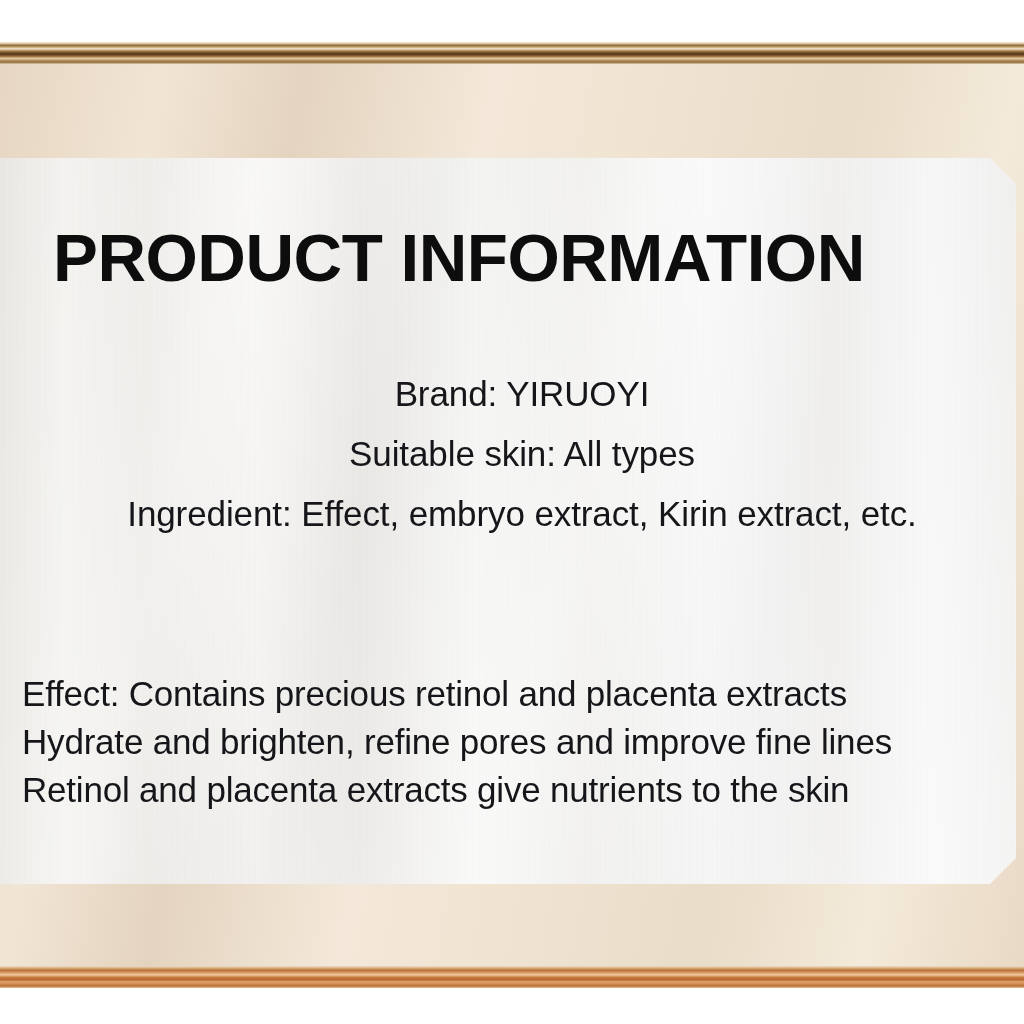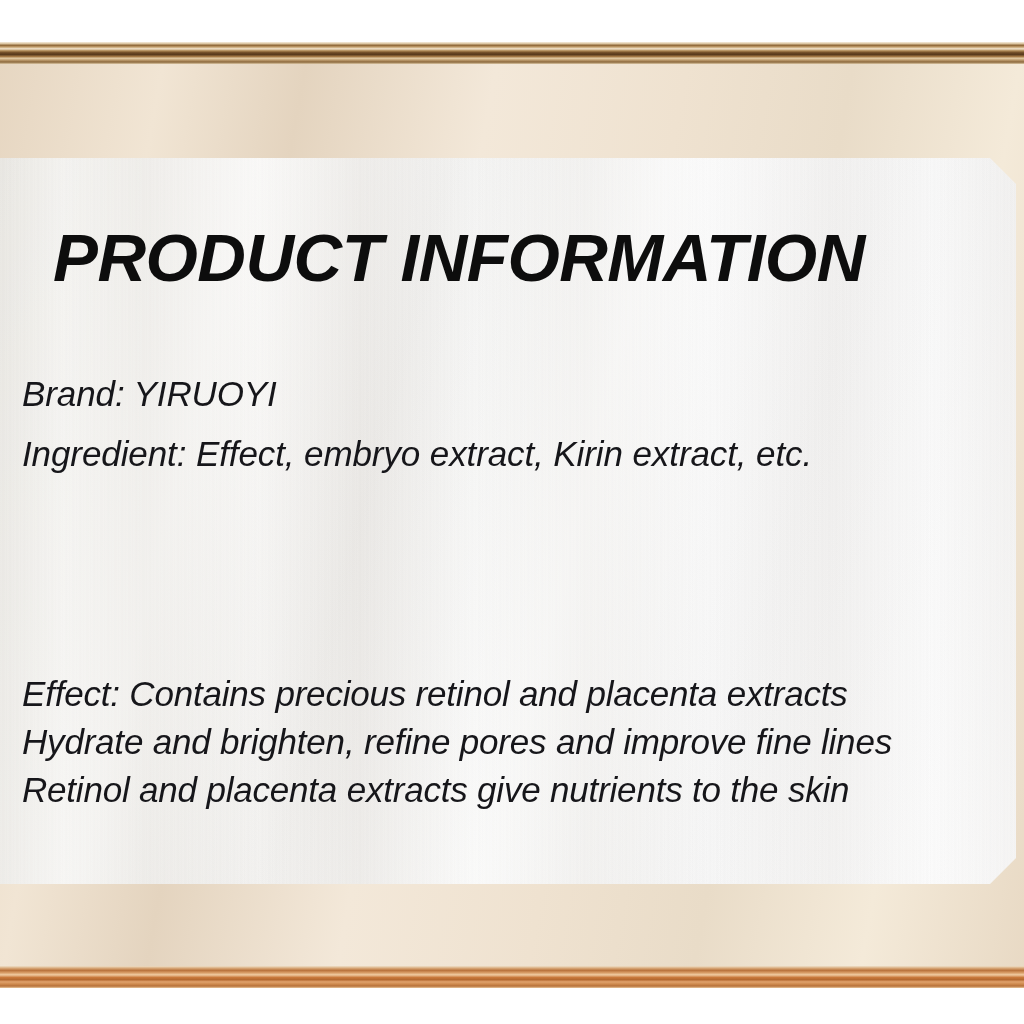--- a/index.html
+++ b/index.html
@@ -9,21 +9,20 @@
     background: #ffffff;
   }
 
   #stage {
     position: relative;
     width: 1024px;
     height: 1024px;
     overflow: hidden;
     background: #ffffff;
     font-family: "Liberation Sans", "DejaVu Sans", sans-serif;
-    font-style: italic;
   }
 
   
   .panel-bg {
     position: absolute;
     left: 0;
     top: 42px;
     width: 1024px;
     height: 946px;
     background:
@@ -194,20 +193,21 @@
     top: 206px;
     width: 1000px;
   }
 
   .spec-line {
     font-size: 35px;
     line-height: 60px;
     color: #16161a;
     white-space: nowrap;
     letter-spacing: -0.1px;
+    text-align: center;
   }
 
   .effect-block {
     position: absolute;
     left: 14px;
     top: 512px;
     width: 1002px;
   }
 
   .effect-line {
@@ -230,20 +230,21 @@
   <div class="card">
     <div class="card-sheen"></div>
   </div>
 
   <div class="card-content" style="top:158px;">
 
     <h1 class="title">PRODUCT INFORMATION</h1>
 
     <div class="spec-list">
       <div class="spec-line">Brand: YIRUOYI</div>
+      <div class="spec-line">Suitable skin: All types</div>
       <div class="spec-line">Ingredient: Effect, embryo extract, Kirin extract, etc.</div>
     </div>
 
     <div class="effect-block">
       <div class="effect-line">Effect: Contains precious retinol and placenta extracts</div>
       <div class="effect-line">Hydrate and brighten, refine pores and improve fine lines</div>
       <div class="effect-line">Retinol and placenta extracts give nutrients to the skin</div>
     </div>
 
   </div>

